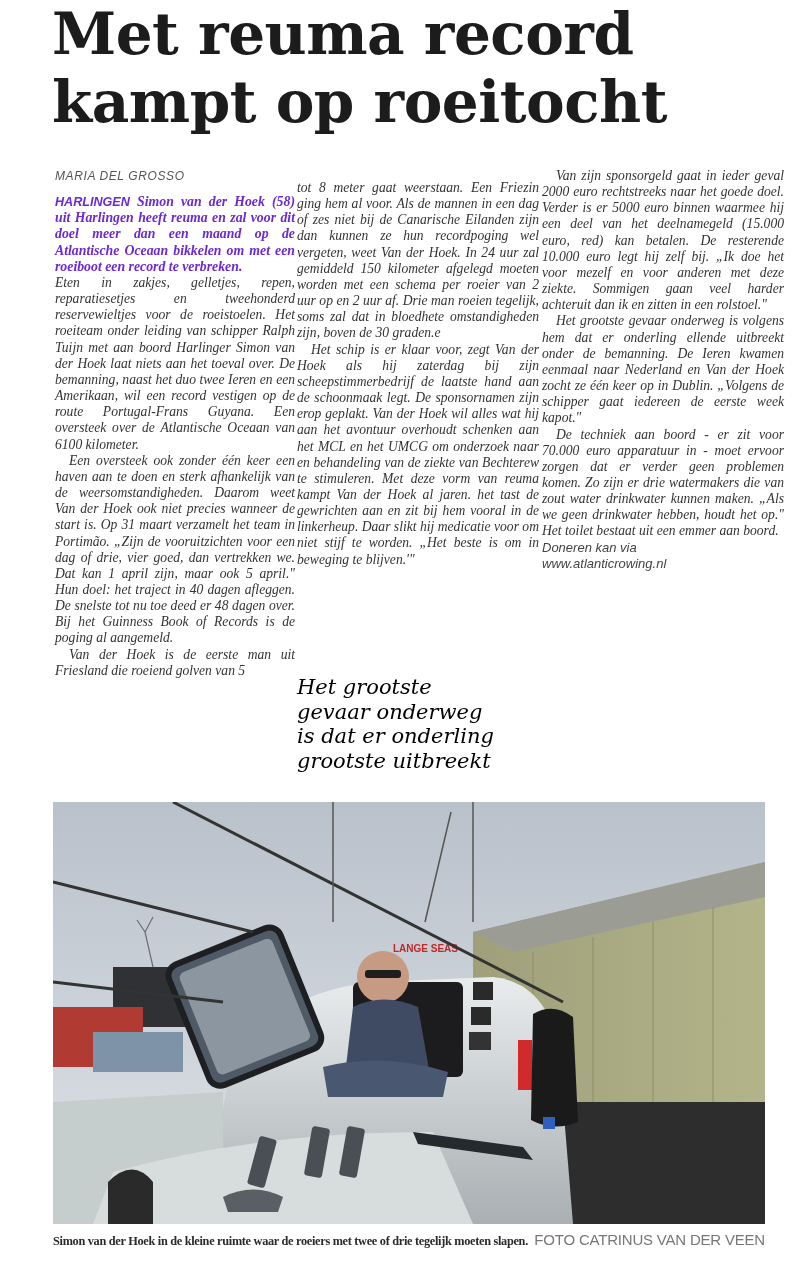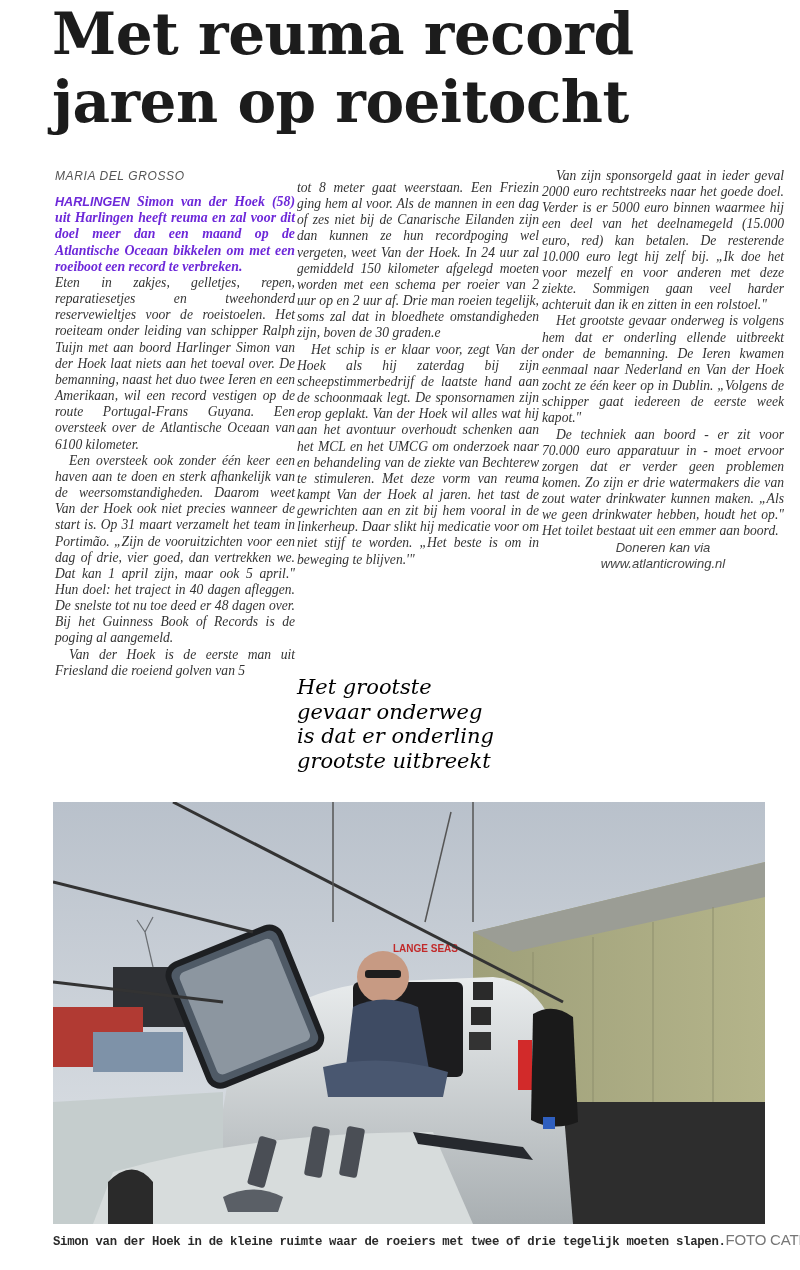--- a/index.html
+++ b/index.html
@@ -75,21 +75,21 @@
     font-size: 21px;
     line-height: 24.5px;
     color: #000000;
   }
   .pullquote span { display: block; white-space: nowrap; }
   .donate {
     font-family: "Liberation Sans", "DejaVu Sans", sans-serif;
     font-size: 13px;
     line-height: 16px;
     color: #444;
-    text-align: center;
+    text-align: left;
   }
   .photo {
     position: absolute;
     left: 53px;
     top: 802px;
     width: 712px;
     height: 422px;
     overflow: hidden;
     background: #22c55e;
   }
@@ -97,41 +97,41 @@
   .caption {
     position: absolute;
     left: 53px;
     top: 1231px;
     width: 712px;
     display: flex;
     justify-content: space-between;
     align-items: baseline;
   }
   .caption .text {
-    font-family: Liberation Mono, monospace;
+    font-family: Liberation Serif, serif;
     font-weight: bold;
     font-size: 12.3px;
     color: #2a2a2a;
     letter-spacing: -0.3px;
     white-space: nowrap;
   }
   .caption .credit {
     font-family: "Liberation Sans", "DejaVu Sans", sans-serif;
     font-size: 15px;
     color: #777;
     letter-spacing: -0.2px;
     white-space: nowrap;
   }
 </style>
 </head>
 <body>
 
 <h1 class="headline">
   <span>Met reuma record</span>
-  <span>jaren op roeitocht</span>
+  <span>kampt op roeitocht</span>
 </h1>
 
 <div class="col col1">
   <div class="byline">MARIA DEL GROSSO</div>
   <p class="lead"><span class="dateline">HARLINGEN</span><span> Simon van der Hoek (58) uit Harlingen heeft reuma en zal voor dit doel meer dan een maand op de Atlantische Oceaan bikkelen om met een roeiboot een record te verbreken.</span></p>
   <p>Eten in zakjes, gelletjes, repen, reparatiesetjes en tweehonderd reservewieltjes voor de roeistoelen. Het roeiteam onder leiding van schipper Ralph Tuijn met aan boord Harlinger Simon van der Hoek laat niets aan het toeval over. De bemanning, naast het duo twee Ieren en een Amerikaan, wil een record vestigen op de route Portugal-Frans Guyana. Een oversteek over de Atlantische Oceaan van 6100 kilometer.</p>
   <p class="indent">Een oversteek ook zonder één keer een haven aan te doen en sterk afhankelijk van de weersomstandigheden. Daarom weet Van der Hoek ook niet precies wanneer de start is. Op 31 maart verzamelt het team in Portimão. „Zijn de vooruitzichten voor een dag of drie, vier goed, dan vertrekken we. Dat kan 1 april zijn, maar ook 5 april." Hun doel: het traject in 40 dagen afleggen. De snelste tot nu toe deed er 48 dagen over. Bij het Guinness Book of Records is de poging al aangemeld.</p>
   <p class="indent">Van der Hoek is de eerste man uit Friesland die roeiend golven van 5</p>
 </div>
 

